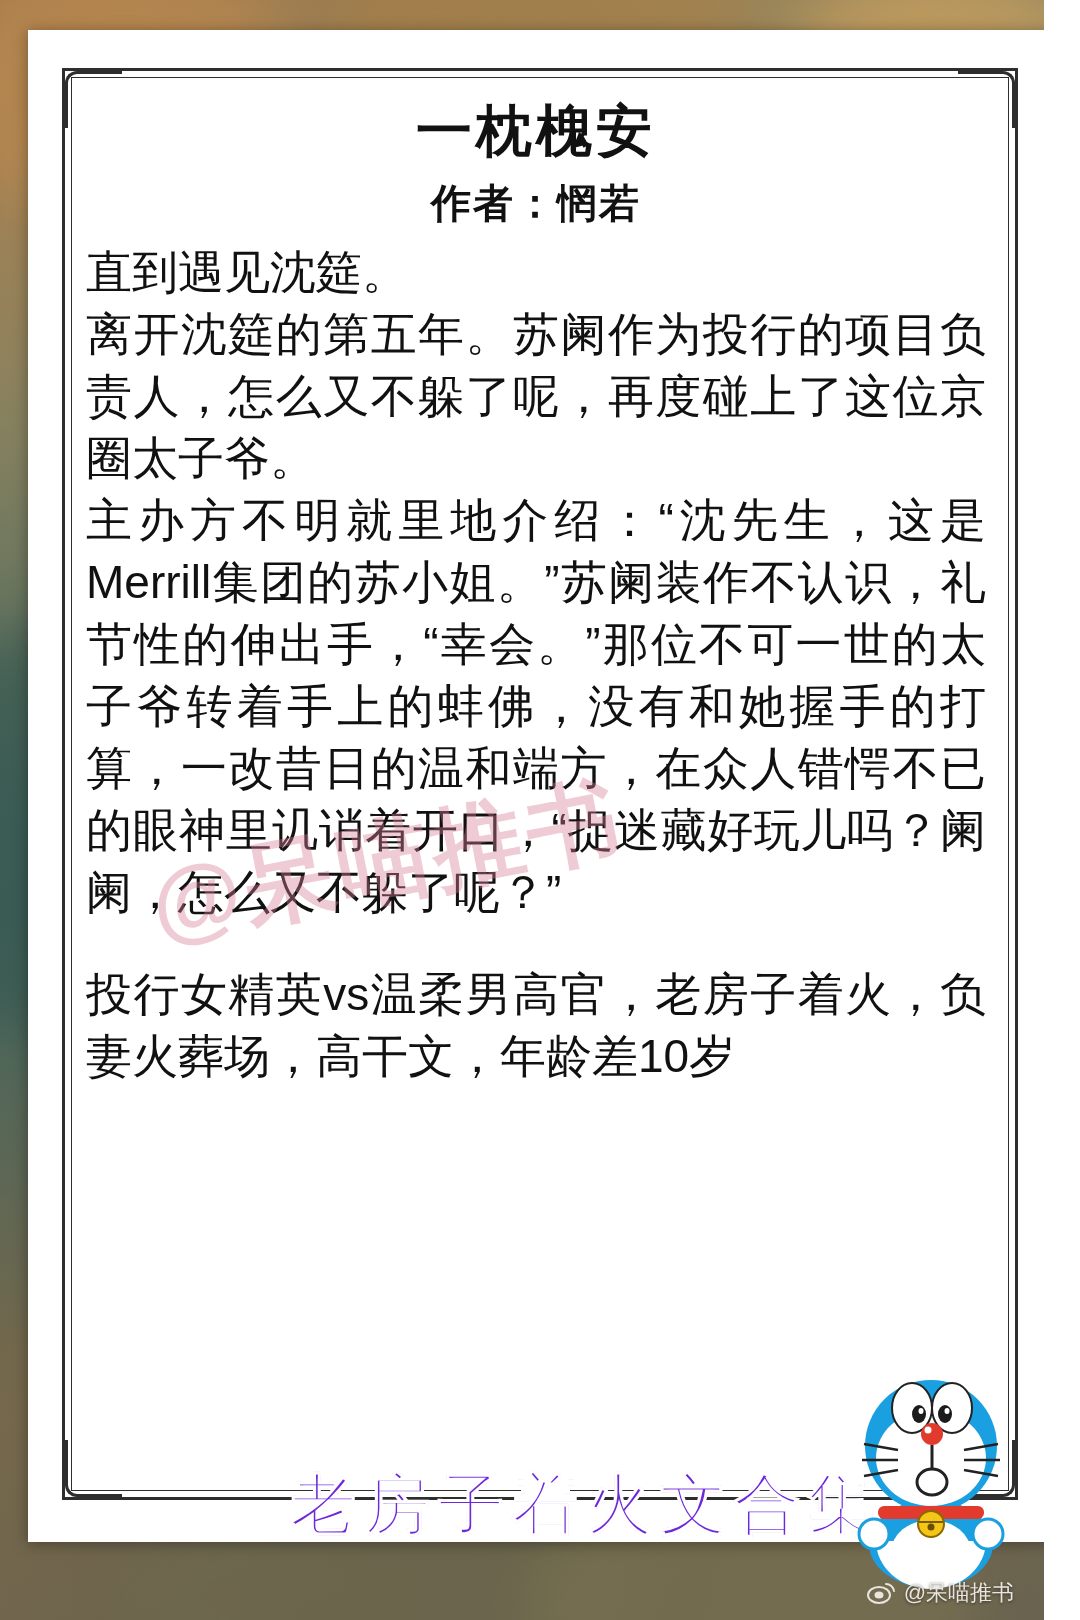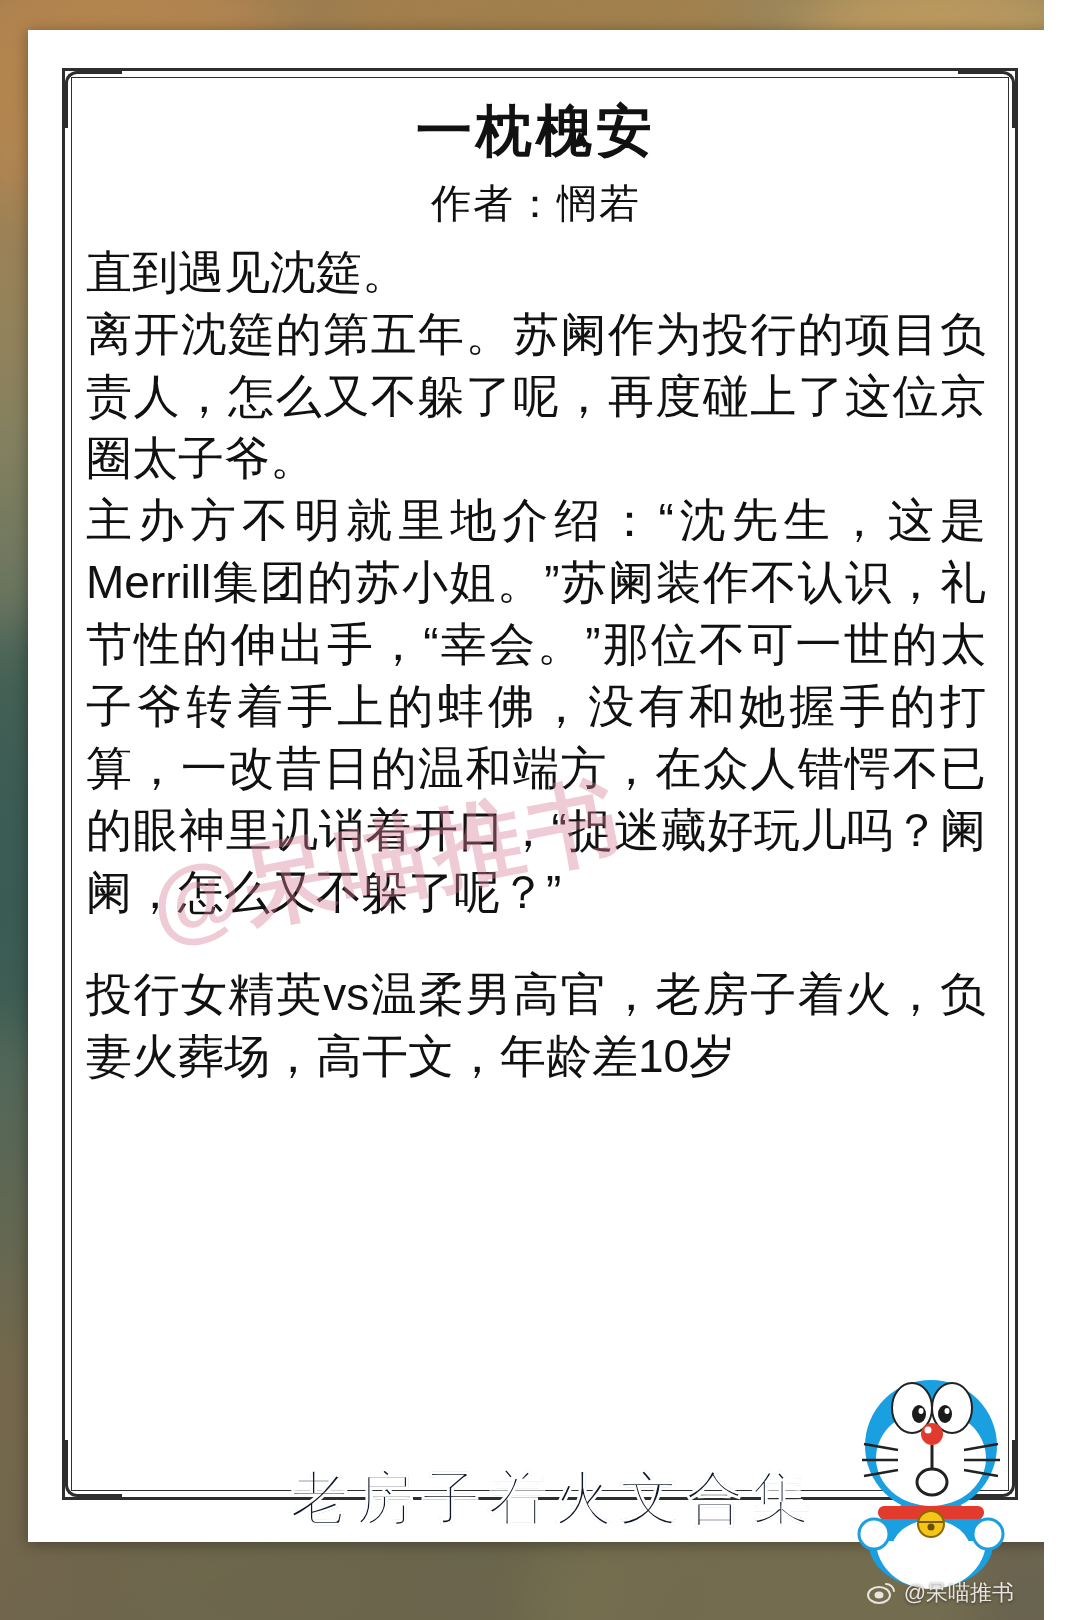--- a/index.html
+++ b/index.html
@@ -94,20 +94,21 @@
     color: #111;
     margin: 8px 0 4px 0;
   }
   .author {
     text-align: center;
     font-family: "Liberation Serif", serif;
     font-size: 40px;
     letter-spacing: 2px;
     color: #111;
     margin: 6px 0 10px 0;
+    font-weight: bold;
   }
   .body-text {
     font-family: "Liberation Sans", sans-serif;
     font-size: 46px;
     line-height: 62px;
     color: #111;
     letter-spacing: 0px;
     text-align: justify;
   }
   .body-text p {
@@ -129,24 +130,24 @@
     transform: rotate(-11deg);
     letter-spacing: 4px;
     pointer-events: none;
     white-space: nowrap;
   }
   
   .bottom-headline {
     position: absolute;
     left: 262px;
     top: 1430px;
-    font-size: 58px;
+    font-size: 66px;
     font-weight: bold;
     font-family: "Liberation Serif", serif;
-    color: #0f172a;
+    color: #6d28d9;
     letter-spacing: 8px;
     white-space: nowrap;
     -webkit-text-stroke: 1px #fff;
   }
 
   
   .sticker {
     position: absolute;
     left: 808px;
     top: 1336px;

